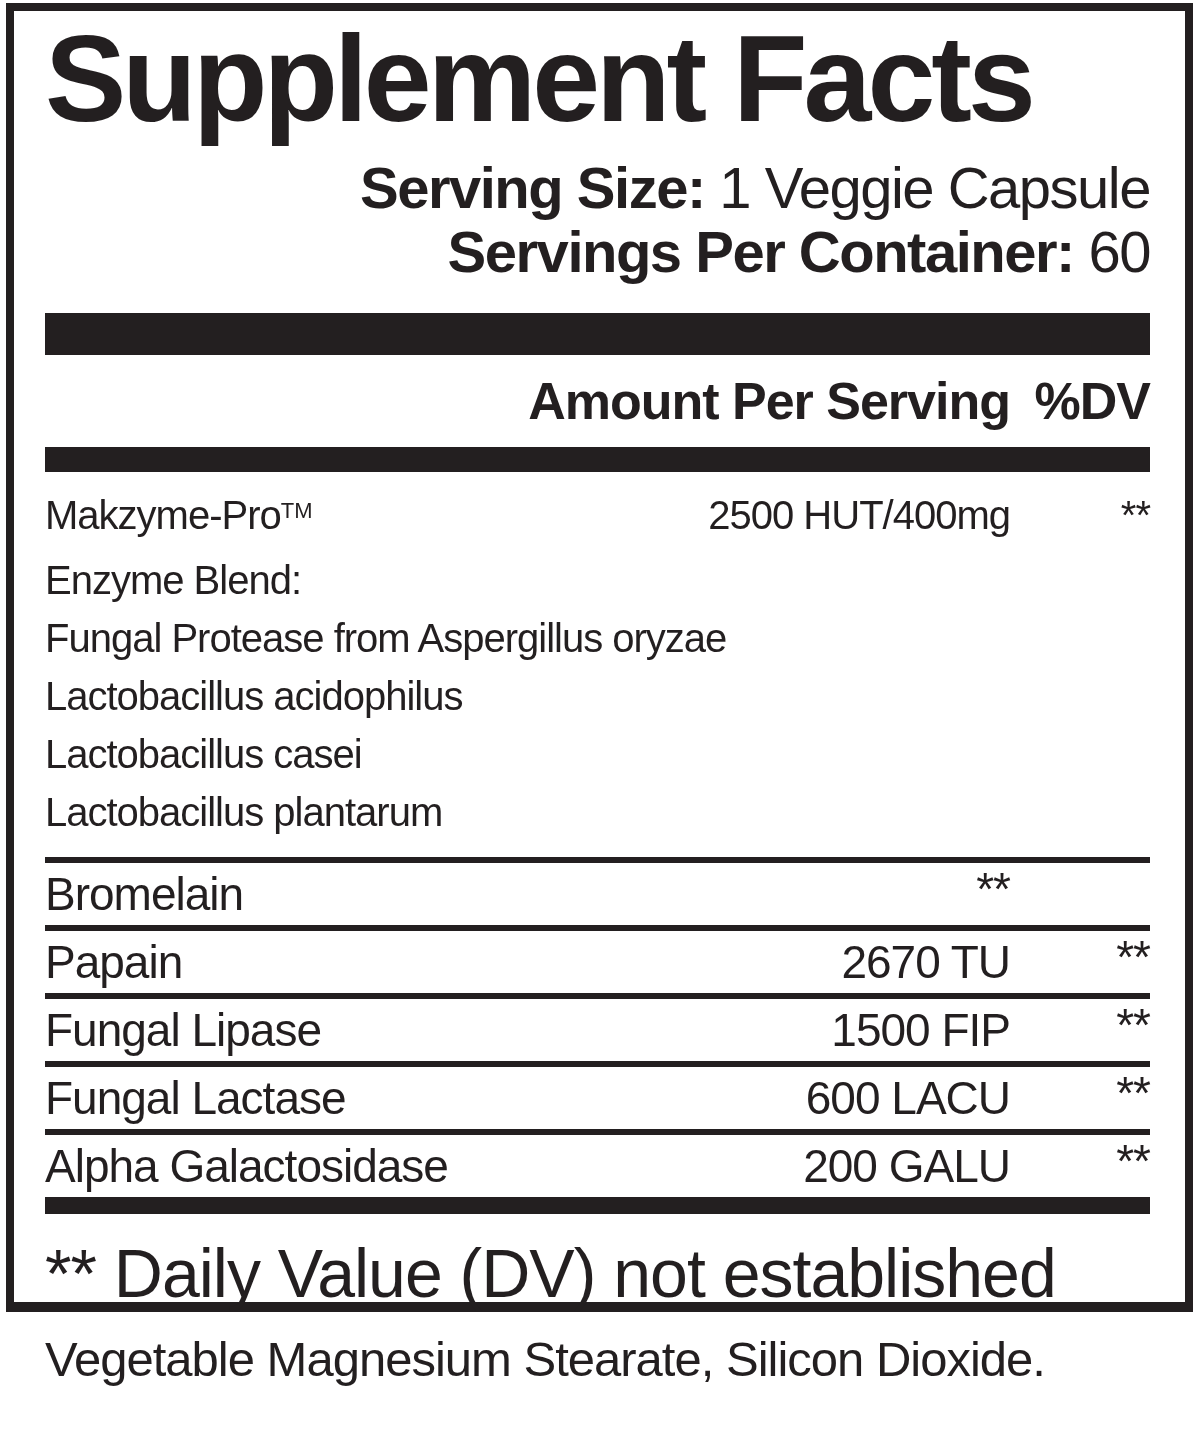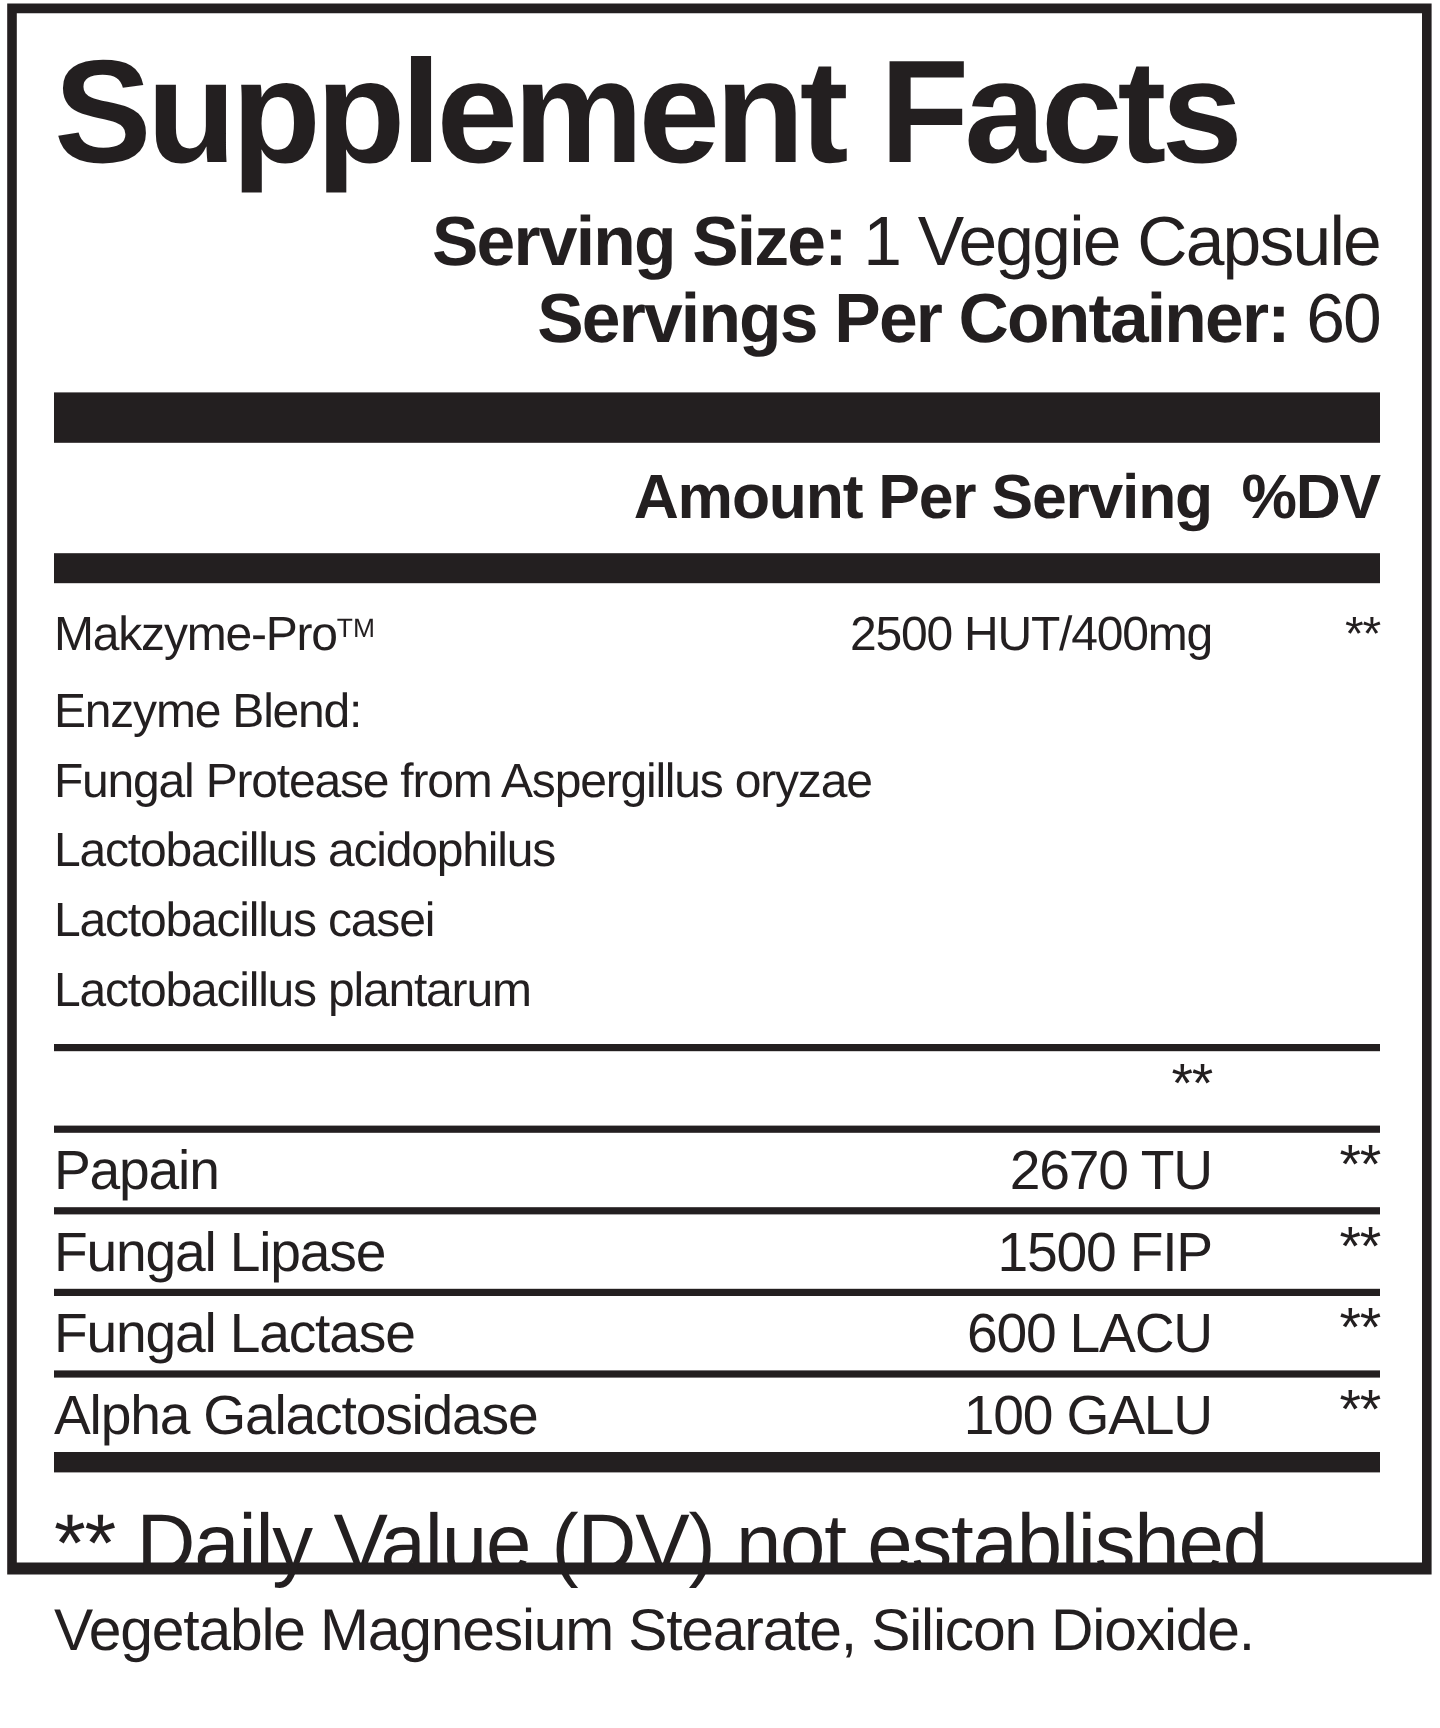--- a/index.html
+++ b/index.html
@@ -12,21 +12,21 @@
   .label-box{
     box-sizing:border-box;
     margin:3px 7px 0 6px;
     border:8px solid #231f20;
     border-bottom-width:10px;
     padding:0 35px 0 31px;
     height:1309px;
     background:#ffffff;
   }
   .title{
-    margin:18px 0 0 0;
+    margin:4px 0 0 0;
     font-size:122px;
     line-height:1.06;
     font-weight:bold;
     letter-spacing:-4px;
     white-space:nowrap;
   }
   .serving-line{
     font-size:58px;
     line-height:64px;
     letter-spacing:-1.5px;
@@ -120,20 +120,21 @@
     <div class="blend-sublines">
       <div>Enzyme Blend:</div>
       <div>Fungal Protease from Aspergillus oryzae</div>
       <div>Lactobacillus acidophilus</div>
       <div>Lactobacillus casei</div>
       <div>Lactobacillus plantarum</div>
     </div>
   </div>
 
   <div class="grid-row ingredient-row">
+    <span class="name">Bromelain</span>
     <span class="dv">**</span>
   </div>
 
   <div class="grid-row ingredient-row">
     <span class="name">Papain</span>
     <span class="amount">2670 TU</span>
     <span class="dv">**</span>
   </div>
 
   <div class="grid-row ingredient-row">
@@ -143,21 +144,21 @@
   </div>
 
   <div class="grid-row ingredient-row">
     <span class="name">Fungal Lactase</span>
     <span class="amount">600 LACU</span>
     <span class="dv">**</span>
   </div>
 
   <div class="grid-row ingredient-row">
     <span class="name">Alpha Galactosidase</span>
-    <span class="amount">100 GALU</span>
+    <span class="amount">200 GALU</span>
     <span class="dv">**</span>
   </div>
 
   <div class="bar bar-3"></div>
 
   <div class="footnote">** Daily Value (DV) not established</div>
 
 </div>
 
 <div class="other-ingredients">

